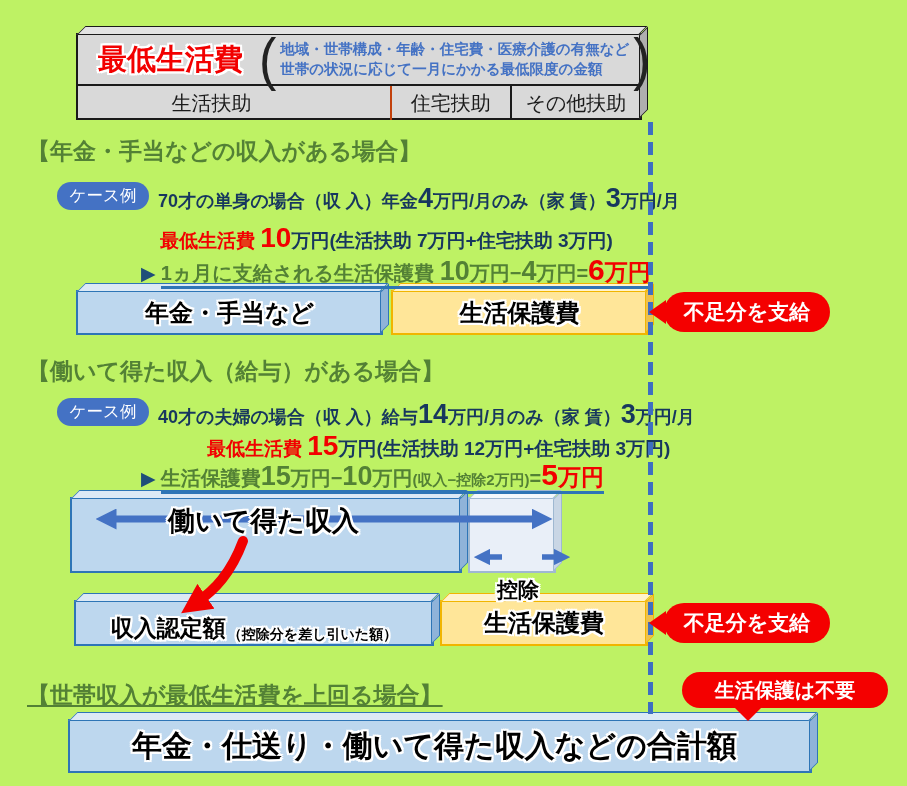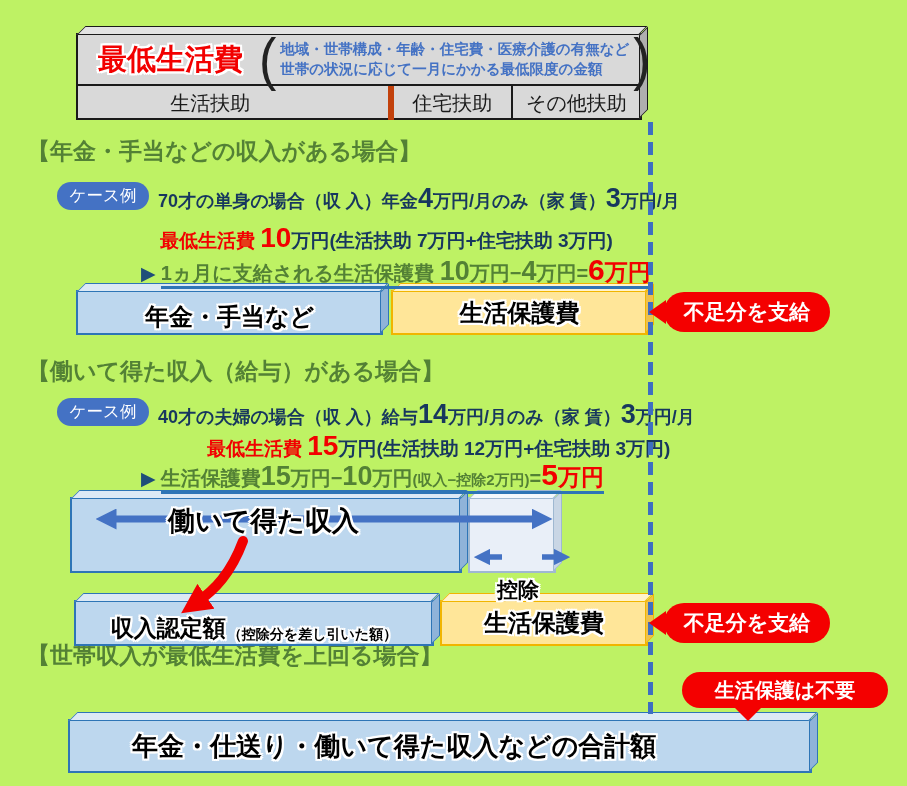--- a/index.html
+++ b/index.html
@@ -73,42 +73,42 @@
       <span class="tb-title ws">最低生活費</span>
       <span class="brace" style="margin-left:16px;">(</span>
       <span class="tb-note">
         <span>地域・世帯構成・年齢・住宅費・医療介護の有無など</span>
         <span>世帯の状況に応じて一月にかかる最低限度の金額</span>
       </span>
       <span class="brace">)</span>
     </div>
     <div class="tb-row2">
       <div class="tb-cell" style="width:52%;">生活扶助</div>
-      <div class="tb-cell" style="width:23%;border-left:6px solid #c2410c;margin-left:45px;">住宅扶助</div>
+      <div class="tb-cell" style="width:23%;border-left:2px solid #c2410c;margin-left:45px;">住宅扶助</div>
       <div class="tb-cell" style="width:25%;border-left:2px solid #1a1a1a;">その他扶助</div>
     </div>
   </div>
 
   <div class="abs h-green" style="left:27px;top:136px;">【年金・手当などの収入がある場合】</div>
 
   <div class="pill abs" style="left:57px;top:182px;width:92px;height:28px;">ケース例</div>
 
   <div class="abs case-line" style="left:158px;top:183px;">
     <span>70才の単身の場合（収 入）年金</span><span class="num-lg">4</span><span>万円/月のみ（家 賃）</span><span class="num-lg">3</span><span>万円/月</span>
   </div>
 
   <div class="abs mincost" style="left:160px;top:222px;">
     <span class="red">最低生活費 </span><span class="red num-lg" style="font-size:28px;">10</span><span>万円(生活扶助 7万円+住宅扶助 3万円)</span>
   </div>
 
   <div class="abs formula" style="left:141px;top:253px;">
     <span class="marker-tri">▶</span><span class="fx-underline"><span>1ヵ月に支給される生活保護費 </span><span class="num-lg">10</span><span>万円−</span><span class="num-lg">4</span><span>万円=</span><span class="red result-num">6</span><span class="red result-unit">万円</span></span>
   </div>
 
-  <div class="box3d blue3d" style="left:76px;top:290px;width:307px;height:45px;display:flex;align-items:flex-end;justify-content:center;">
+  <div class="box3d blue3d" style="left:76px;top:290px;width:307px;height:45px;display:flex;align-items:center;justify-content:center;">
     <div class="face f-top"></div>
     <div class="face f-right"></div>
     <span class="bar-label ws">年金・手当など</span>
   </div>
   <div class="box3d yellow3d" style="left:391px;top:290px;width:257px;height:45px;display:flex;align-items:center;justify-content:center;">
     <div class="face f-top"></div>
     <div class="face f-right"></div>
     <span class="bar-label ws">生活保護費</span>
   </div>
   <div class="badge" style="left:664px;top:292px;width:166px;height:40px;">
@@ -173,26 +173,26 @@
   <div class="box3d yellow3d" style="left:440px;top:600px;width:208px;height:46px;display:flex;align-items:center;justify-content:center;">
     <div class="face f-top"></div>
     <div class="face f-right"></div>
     <span class="bar-label ws">生活保護費</span>
   </div>
   <div class="badge" style="left:664px;top:603px;width:166px;height:40px;">
     <div class="tail-left"></div>
     <span>不足分を支給</span>
   </div>
 
-  <div class="abs h-green" style="left:27px;top:640px;">【世帯収入が最低生活費を上回る場合】</div>
+  <div class="abs h-green" style="left:27px;top:680px;text-decoration:underline;">【世帯収入が最低生活費を上回る場合】</div>
 
   <div class="badge" style="left:682px;top:672px;width:206px;height:36px;font-size:20px;">
     <div class="tail-down"></div>
     <span>生活保護は不要</span>
   </div>
 
   <div class="box3d blue3d" style="left:68px;top:719px;width:744px;height:54px;display:flex;align-items:center;padding-left:62px;">
     <div class="face f-top"></div>
     <div class="face f-right"></div>
-    <span class="bar-label ws" style="font-size:26px;">年金・仕送り・働いて得た収入などの合計額</span>
+    <span class="bar-label ws" style="font-size:30px;">年金・仕送り・働いて得た収入などの合計額</span>
   </div>
 
 </div>
 
 </body></html>

